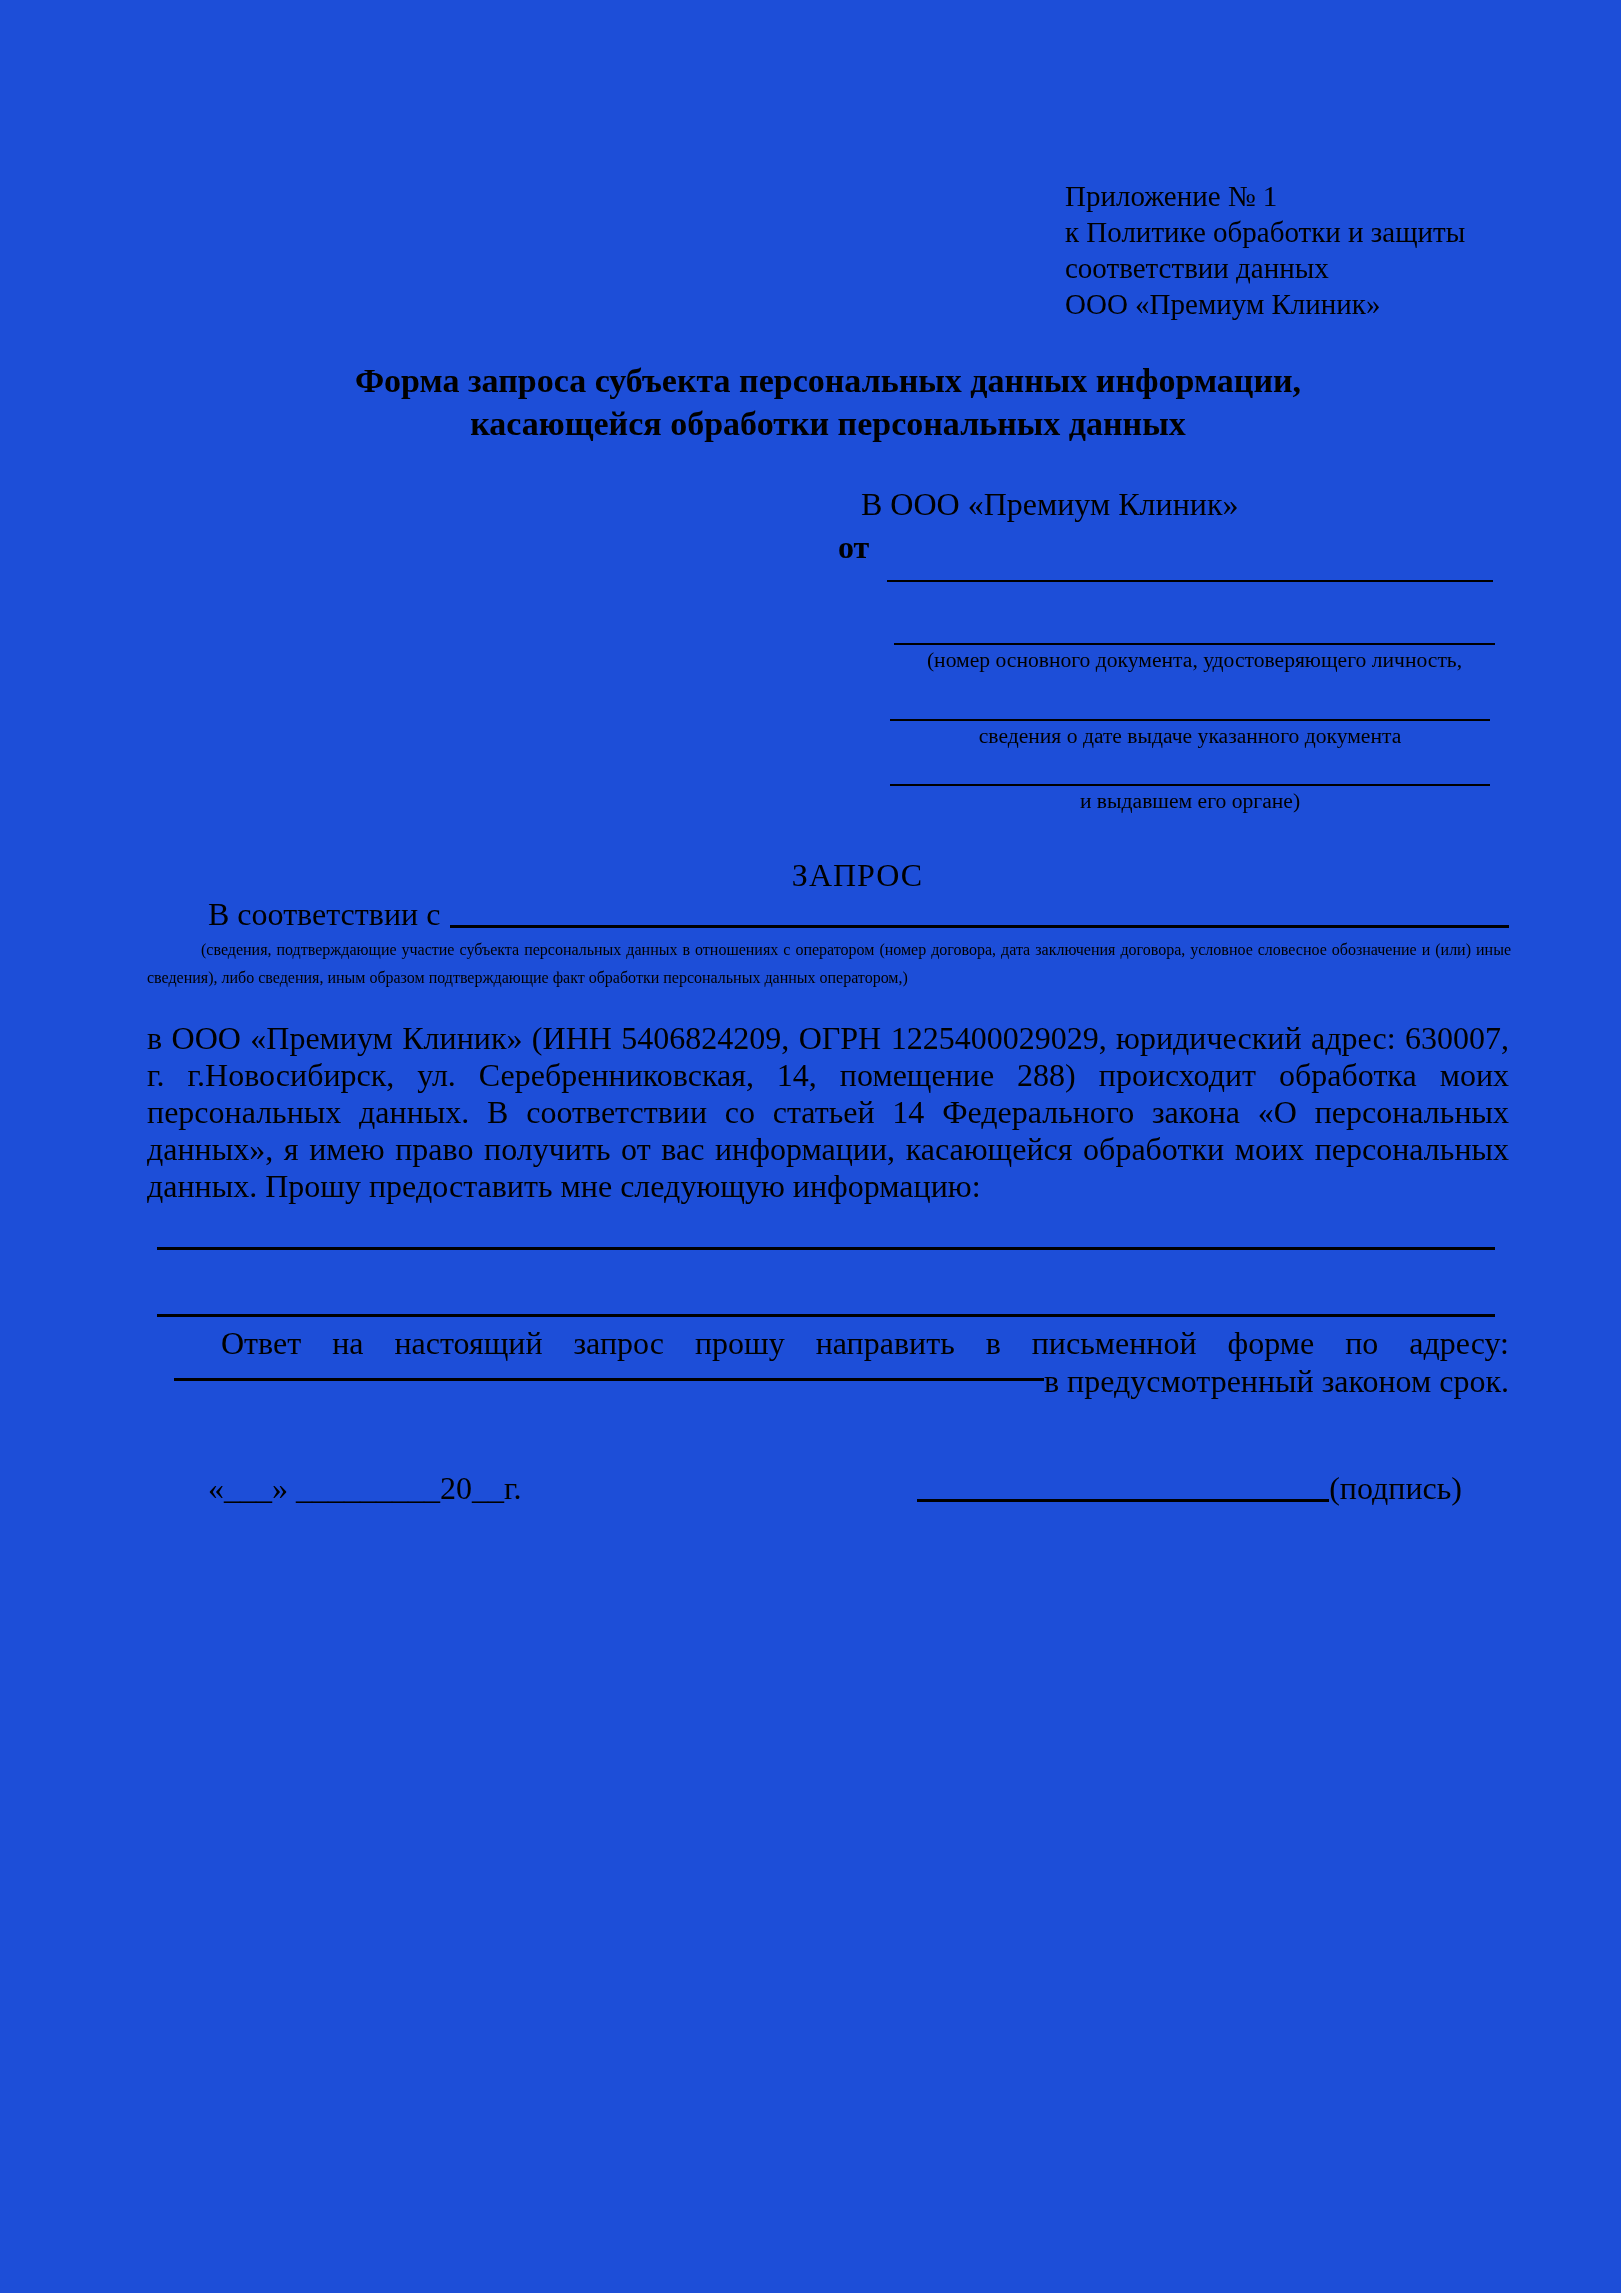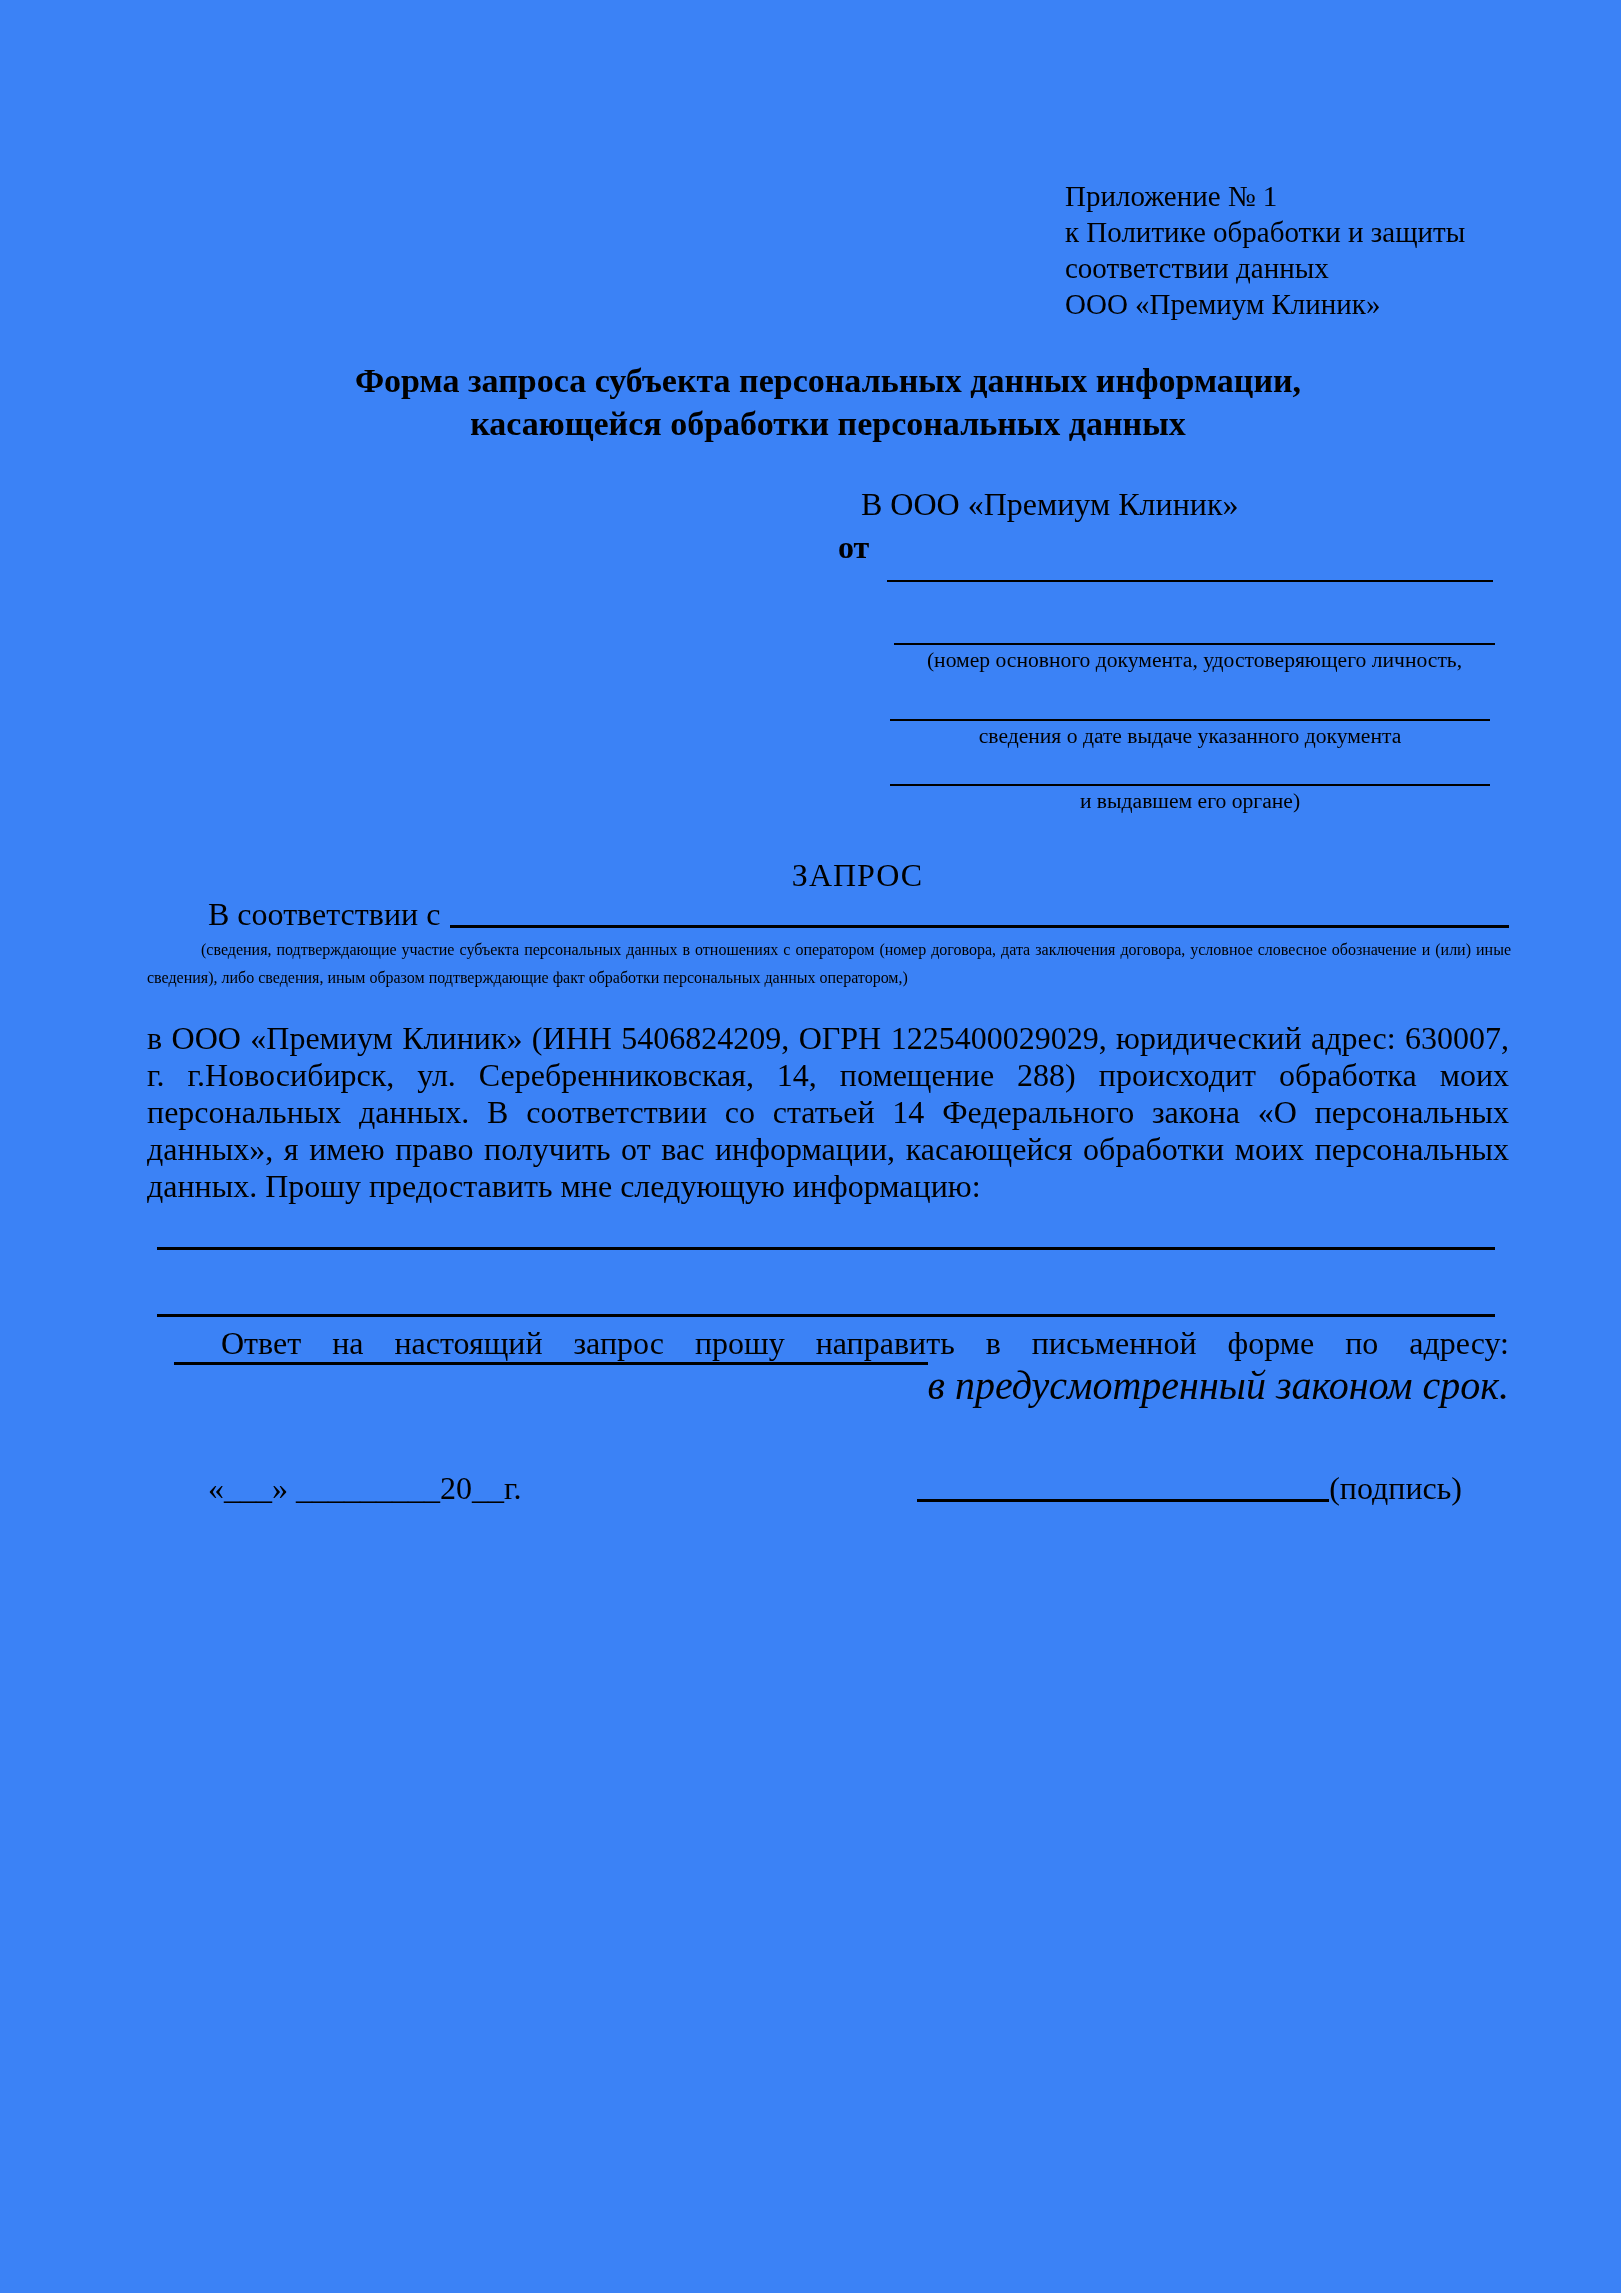--- a/index.html
+++ b/index.html
@@ -1,17 +1,17 @@
 <!DOCTYPE html>
 <html><head>
 <meta charset="utf-8">
 <style>
   html, body { margin:0; padding:0; background:#ffffff; }
   .page {
-    position:relative; width:1621px; height:2294px; background:#3b82f6;
+    position:relative; width:1621px; height:2294px; background:#1d4ed8;
     font-family:"Liberation Serif", serif; color:#000;
     overflow:hidden;
   }
   .abs { position:absolute; }
 
   
   .annex { left:1065px; top:178px; font-size:29px; line-height:36px; white-space:nowrap; }
 
   
   .title { left:147px; top:359px; width:1362px; text-align:center;
@@ -39,21 +39,21 @@
   .lead-fill { flex:1; border-bottom:3.9px solid #000; margin-bottom:4.9px; margin-left:9.8px; }
   .note { left:147px; top:936px; width:1364px; font-size:16px; line-height:28px;
           text-align:justify; text-indent:54px; }
   .bodyp { left:147px; top:1020px; width:1362px; font-size:32px; line-height:37px; text-align:justify; }
 
   .ruleA { left:157px; top:1225px; width:1338px; height:21.6px; border-bottom:3.9px solid #000; }
   .ruleB { left:157px; top:1292px; width:1338px; height:21.6px; border-bottom:3.9px solid #000; }
 
   .reply1 { left:147px; top:1325px; width:1362px; font-size:32px; line-height:37px;
             text-align:justify; text-align-last:justify; text-indent:74px; }
-  .reply2 { left:147px; top:1362px; width:1362px; height:39px; display:flex; align-items:flex-start; font-size:40px;font-style:italic; }
+  .reply2 { left:147px; top:1362px; width:1362px; height:39px; display:flex; align-items:center; font-size:32px; }
   .reply-fill { flex:1; border-bottom:3.4px solid #000; margin-bottom:4.9px; margin-left:27.4px; }
   .reply-tail { white-space:nowrap; }
 
   
   .sig-row { left:147px; top:1464px; width:1362px; height:43px; display:flex;
              justify-content:space-between; align-items:flex-end; font-size:32px; }
   .sig-date { margin-left:61px; white-space:nowrap; }
   .sig-right { display:flex; align-items:flex-end; margin-right:47px; }
   .sig-fill { width:412px; border-bottom:3.4px solid #000; margin-bottom:4.9px; }
   .sig-caption { white-space:nowrap; }

